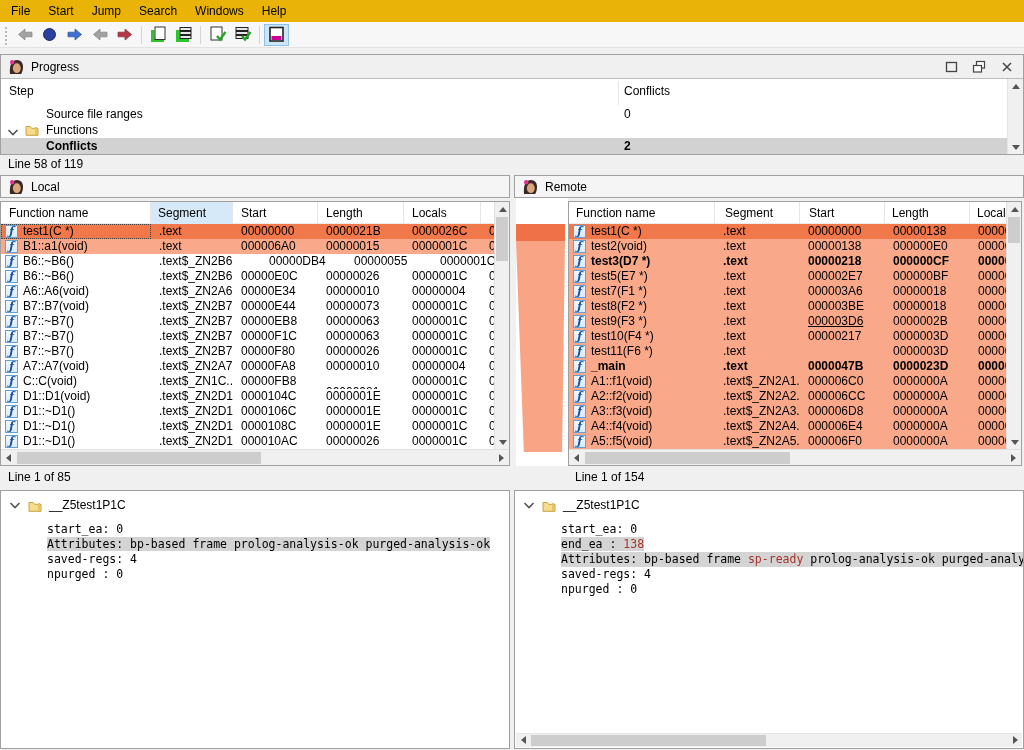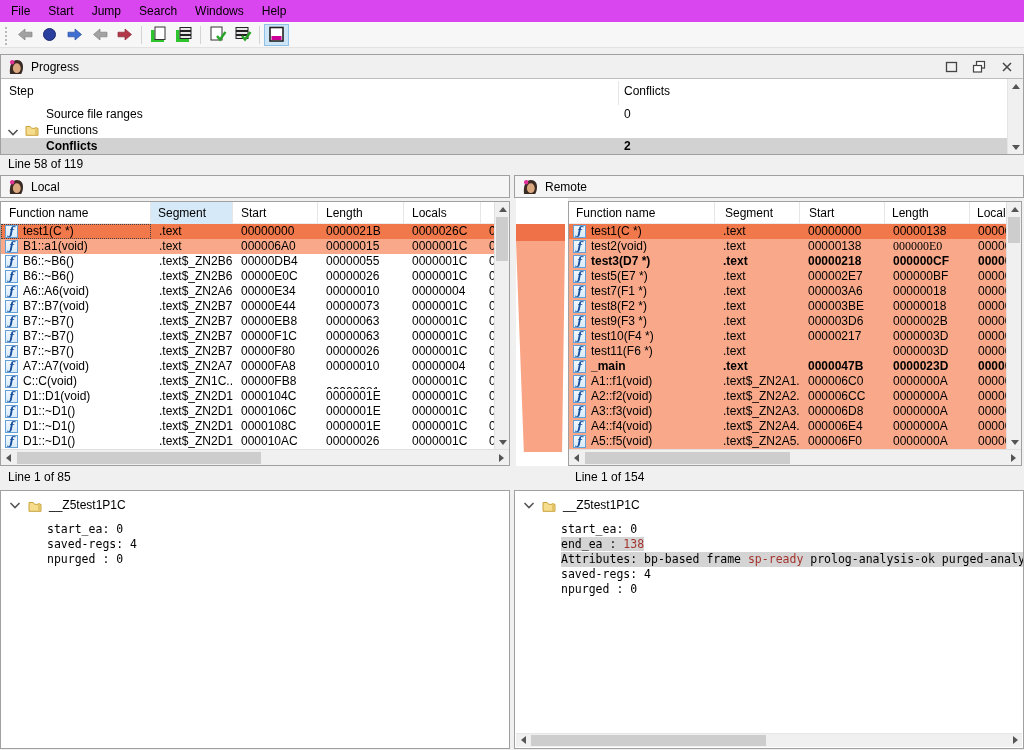--- a/index.html
+++ b/index.html
@@ -3,21 +3,21 @@
 <meta charset="utf-8">
 <style>
   html,body{margin:0;padding:0}
   body{
     width:1024px;height:750px;position:relative;overflow:hidden;
     background:#f0f0f0;color:#000;
     font-family:"Liberation Sans",sans-serif;font-size:12px;
     -webkit-font-smoothing:antialiased;
   }
   
-  .menubar{position:absolute;left:0;top:0;width:1024px;height:22px;background:#d946ef;display:flex;align-items:center;padding-left:2px;box-sizing:border-box}
+  .menubar{position:absolute;left:0;top:0;width:1024px;height:22px;background:#eab308;display:flex;align-items:center;padding-left:2px;box-sizing:border-box}
   .menu-item{padding:3px 9px;cursor:default}
   
   .toolbar{position:absolute;left:0;top:22px;width:1024px;height:26px;background:#f7f7f7;border-bottom:1px solid #e2e2e2;display:flex;align-items:center;box-sizing:border-box}
   .thandle{width:6px;height:20px;margin:0 3px;background-image:radial-gradient(#b9b9b9 1px,transparent 1.2px);background-size:4px 4px;background-position:1px 1px}
   .tbtn{width:25px;height:22px;display:flex;align-items:center;justify-content:center;box-sizing:border-box}
   .tbtn.selected{background:#cde6f7;border:1px solid #8fc1e8}
   .tsep{width:1px;height:18px;background:#d4d4d4;margin:0 4px}
   
   .pwindow{position:absolute;left:0;top:54px;width:1024px;height:101px;background:#fff;border:1px solid #a0a0a0;box-sizing:border-box}
   .ptitle{height:23px;background:#f0f0f0;border-bottom:1px solid #bcbcbc;display:flex;align-items:center;padding:0 7px}
@@ -267,21 +267,21 @@
         <span class="cell" style="width: 86px;">00000015</span>
         <span class="cell" style="width: 77px;">0000001C</span>
         <span class="cell" style="width: 13px;">0</span>
       </div>
       <div class="frow">
         <span class="cell cname" style="width: 150px;">
           <span class="ficon">ƒ</span>
           <span>B6::~B6()</span>
         </span>
         <span class="cell" style="width: 82px;">.text$_ZN2B6...</span>
-        <span class="cell" style="width: 85px;">00000DB4</span>
+        <span class="cell" style="width: 85px; margin-left: 28px;">00000DB4</span>
         <span class="cell" style="width: 86px;">00000055</span>
         <span class="cell" style="width: 77px;">0000001C</span>
         <span class="cell" style="width: 13px;">0</span>
       </div>
       <div class="frow">
         <span class="cell cname" style="width: 150px;">
           <span class="ficon">ƒ</span>
           <span>B6::~B6()</span>
         </span>
         <span class="cell" style="width: 82px;">.text$_ZN2B6...</span>
@@ -467,21 +467,21 @@
         <span class="cell" style="width: 85px;">00000138</span>
         <span class="cell" style="width: 36px;">00000</span>
       </div>
       <div class="frow hl-light">
         <span class="cell cname" style="width: 146px;">
           <span class="ficon">ƒ</span>
           <span>test2(void)</span>
         </span>
         <span class="cell" style="width: 85px;">.text</span>
         <span class="cell" style="width: 85px;">00000138</span>
-        <span class="cell" style="width: 85px; font-family: Liberation Serif, serif;">000000E0</span>
+        <span class="cell" style="width: 85px;">000000E0</span>
         <span class="cell" style="width: 36px;">00000</span>
       </div>
       <div class="frow hl-light bold">
         <span class="cell cname" style="width: 146px;">
           <span class="ficon">ƒ</span>
           <span>test3(D7 *)</span>
         </span>
         <span class="cell" style="width: 85px;">.text</span>
         <span class="cell" style="width: 85px;">00000218</span>
         <span class="cell" style="width: 85px;">000000CF</span>
@@ -516,21 +516,21 @@
         <span class="cell" style="width: 85px;">000003BE</span>
         <span class="cell" style="width: 85px;">00000018</span>
         <span class="cell" style="width: 36px;">00000</span>
       </div>
       <div class="frow hl-light">
         <span class="cell cname" style="width: 146px;">
           <span class="ficon">ƒ</span>
           <span>test9(F3 *)</span>
         </span>
         <span class="cell" style="width: 85px;">.text</span>
-        <span class="cell" style="width: 85px;">000003D6</span>
+        <span class="cell" style="width: 85px; text-decoration: underline;">000003D6</span>
         <span class="cell" style="width: 85px;">0000002B</span>
         <span class="cell" style="width: 36px;">00000</span>
       </div>
       <div class="frow hl-light">
         <span class="cell cname" style="width: 146px;">
           <span class="ficon">ƒ</span>
           <span>test10(F4 *)</span>
         </span>
         <span class="cell" style="width: 85px;">.text</span>
         <span class="cell" style="width: 85px;">00000217</span>
@@ -636,20 +636,21 @@
         <path d="M1.5 2 L6 6.5 L10.5 2" stroke="#555" stroke-width="1.6" fill="none"></path>
       </svg>
     <svg class="dfold" width="14" height="13">
       <path d="M1 3.5 h4.2 l1.4 1.8 H13 v7 H1 Z" fill="#f6dd8d" stroke="#c9a23c"></path>
       <path d="M11 4 v8" stroke="#e3c368" stroke-width="2"></path>
     </svg>
     <span>__Z5test1P1C</span>
   </div>
   <div class="dlines" id="local-detail-lines">
       <div class="dline"><span><span>start_ea: 0</span></span></div>
+      <div class="dline"><span class="hlgray"><span>Attributes: bp-based frame prolog-analysis-ok purged-analysis-ok</span></span></div>
       <div class="dline"><span><span>saved-regs: 4</span></span></div>
       <div class="dline"><span><span>npurged : 0</span></span></div>
     </div>
 </div>
 
 <div class="details" style="left:514px">
   <div class="dtree">
     <svg class="dchev" width="12" height="9">
         <path d="M1.5 2 L6 6.5 L10.5 2" stroke="#555" stroke-width="1.6" fill="none"></path>
       </svg>

